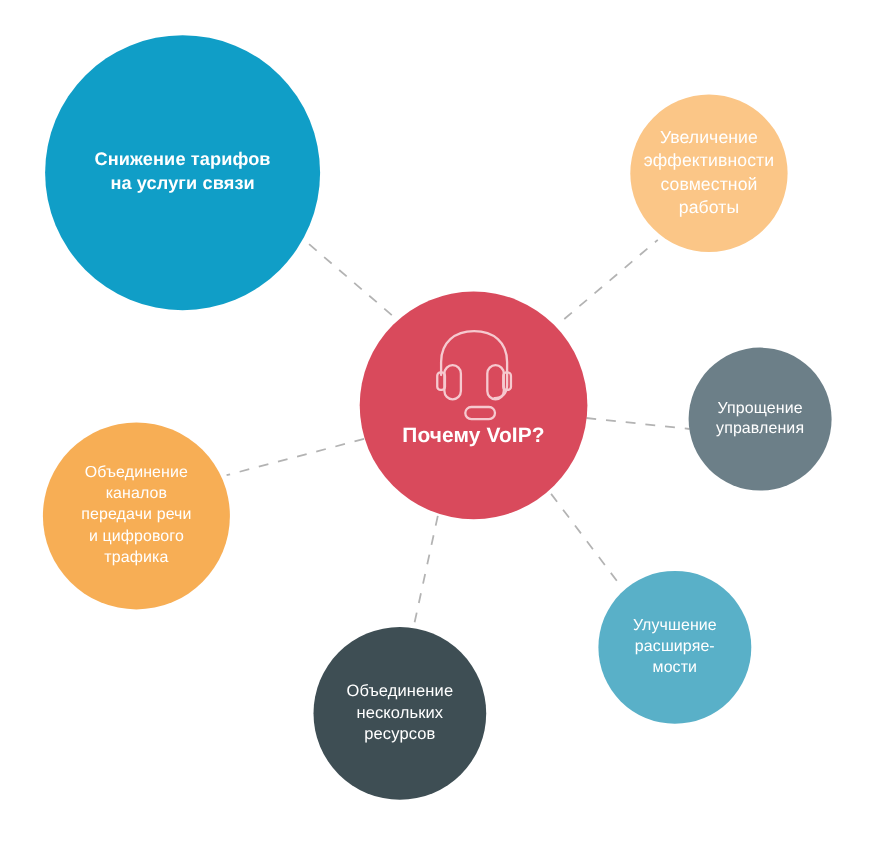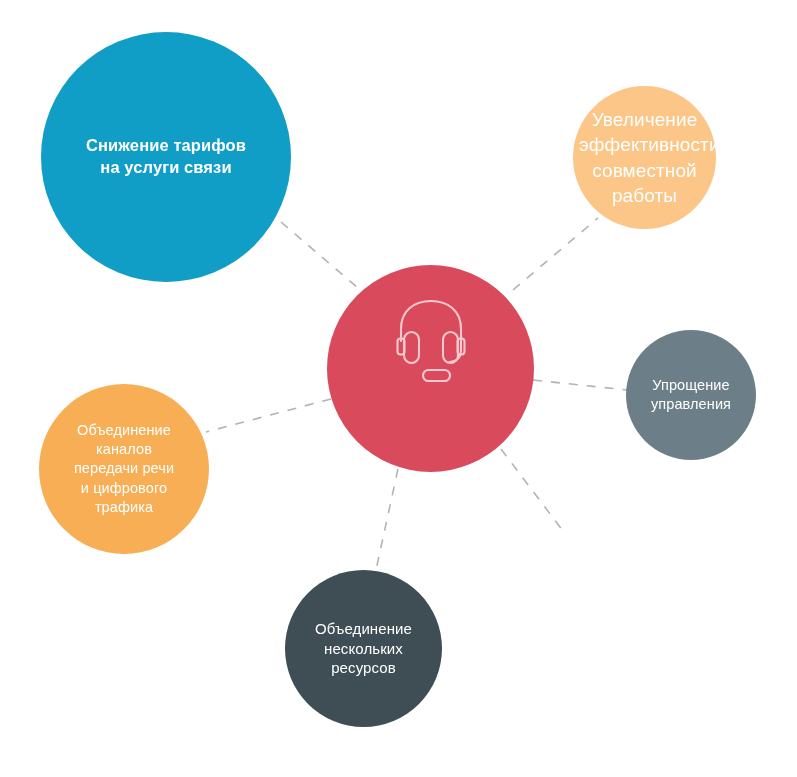--- a/index.html
+++ b/index.html
@@ -78,25 +78,25 @@
   }
   #node-tariffs .node-label { font-size: 16.5px; }
 
   #node-collab {
     left: 573px;
     top: 86px;
     width: 143px;
     height: 143px;
     background: #fbc687;
   }
-  #node-collab .node-label { font-size: 19px; }
+  #node-collab .node-label { font-size: 16px; }
 
   #node-management {
     left: 626px;
-    top: 330px;
+    top: 316px;
     width: 130px;
     height: 130px;
     background: #6c7f88;
   }
   #node-management .node-label { font-size: 14.5px; }
 
   #node-scalability {
     left: 544px;
     top: 519px;
     width: 139px;
@@ -142,39 +142,45 @@
       <svg width="96" height="96" viewBox="0 0 96 96" xmlns="http://www.w3.org/2000/svg" fill="none" stroke="#f6c9cf" stroke-width="2.1">
         <path d="M18 48 L18 36 C18 18 30.5 8 48 8 C65.5 8 78 18 78 36 L78 57
                  C78 65 73 69 66.5 69" stroke-linecap="round"></path>
         <rect x="21" y="39" width="15" height="31" rx="7.5"></rect>
         <rect x="60" y="39" width="15" height="31" rx="7.5"></rect>
         <rect x="14.5" y="45.5" width="7" height="16" rx="3"></rect>
         <rect x="74.5" y="45.5" width="7" height="16" rx="3"></rect>
         <rect x="40" y="77" width="27" height="11" rx="5.5"></rect>
       </svg>
     </span>
+    <span class="node-label">Почему VoIP?</span>
   </div>
 
   <div class="node" id="node-tariffs">
     <span class="node-label">Снижение тарифов
 на услуги связи</span>
   </div>
 
   <div class="node" id="node-collab">
     <span class="node-label">Увеличение
 эффективности
 совместной
 работы</span>
   </div>
 
   <div class="node" id="node-management">
     <span class="node-label">Упрощение
 управления</span>
   </div>
 
+  <div class="node" id="node-scalability">
+    <span class="node-label">Улучшение
+расширяе-
+мости</span>
+  </div>
 
   <div class="node" id="node-resources">
     <span class="node-label">Объединение
 нескольких
 ресурсов</span>
   </div>
 
   <div class="node" id="node-channels">
     <span class="node-label">Объединение
 каналов

